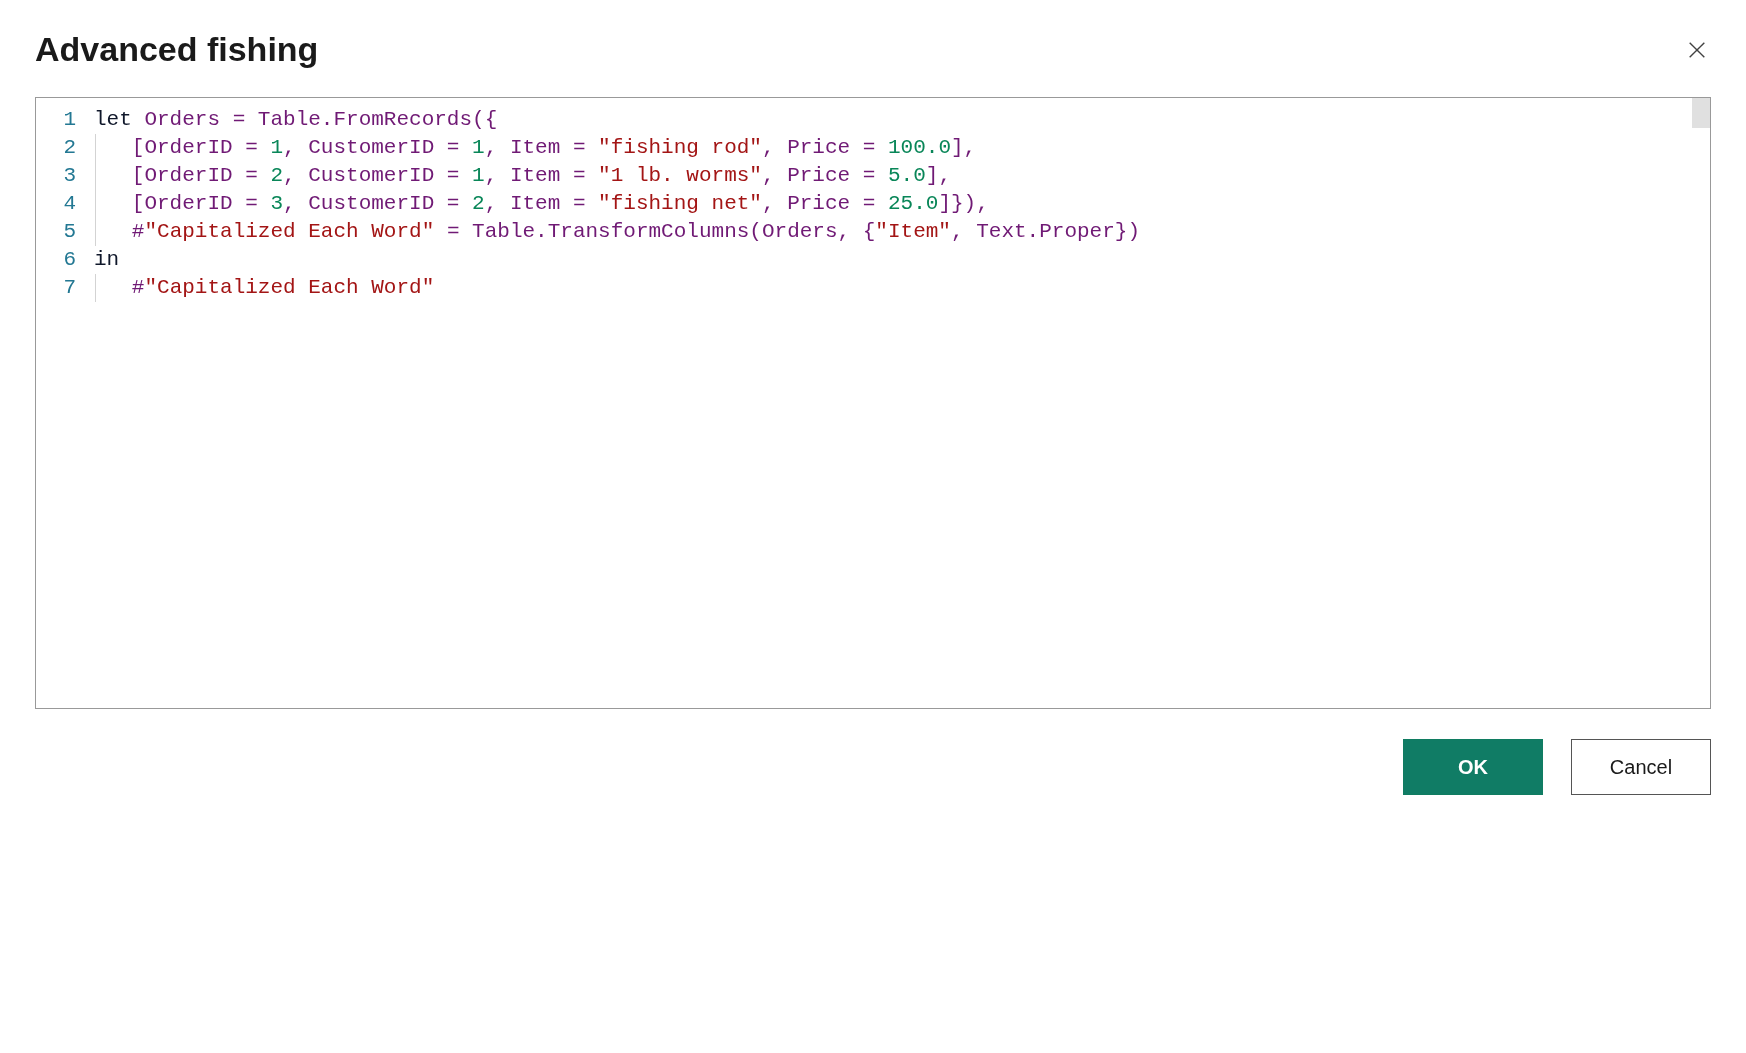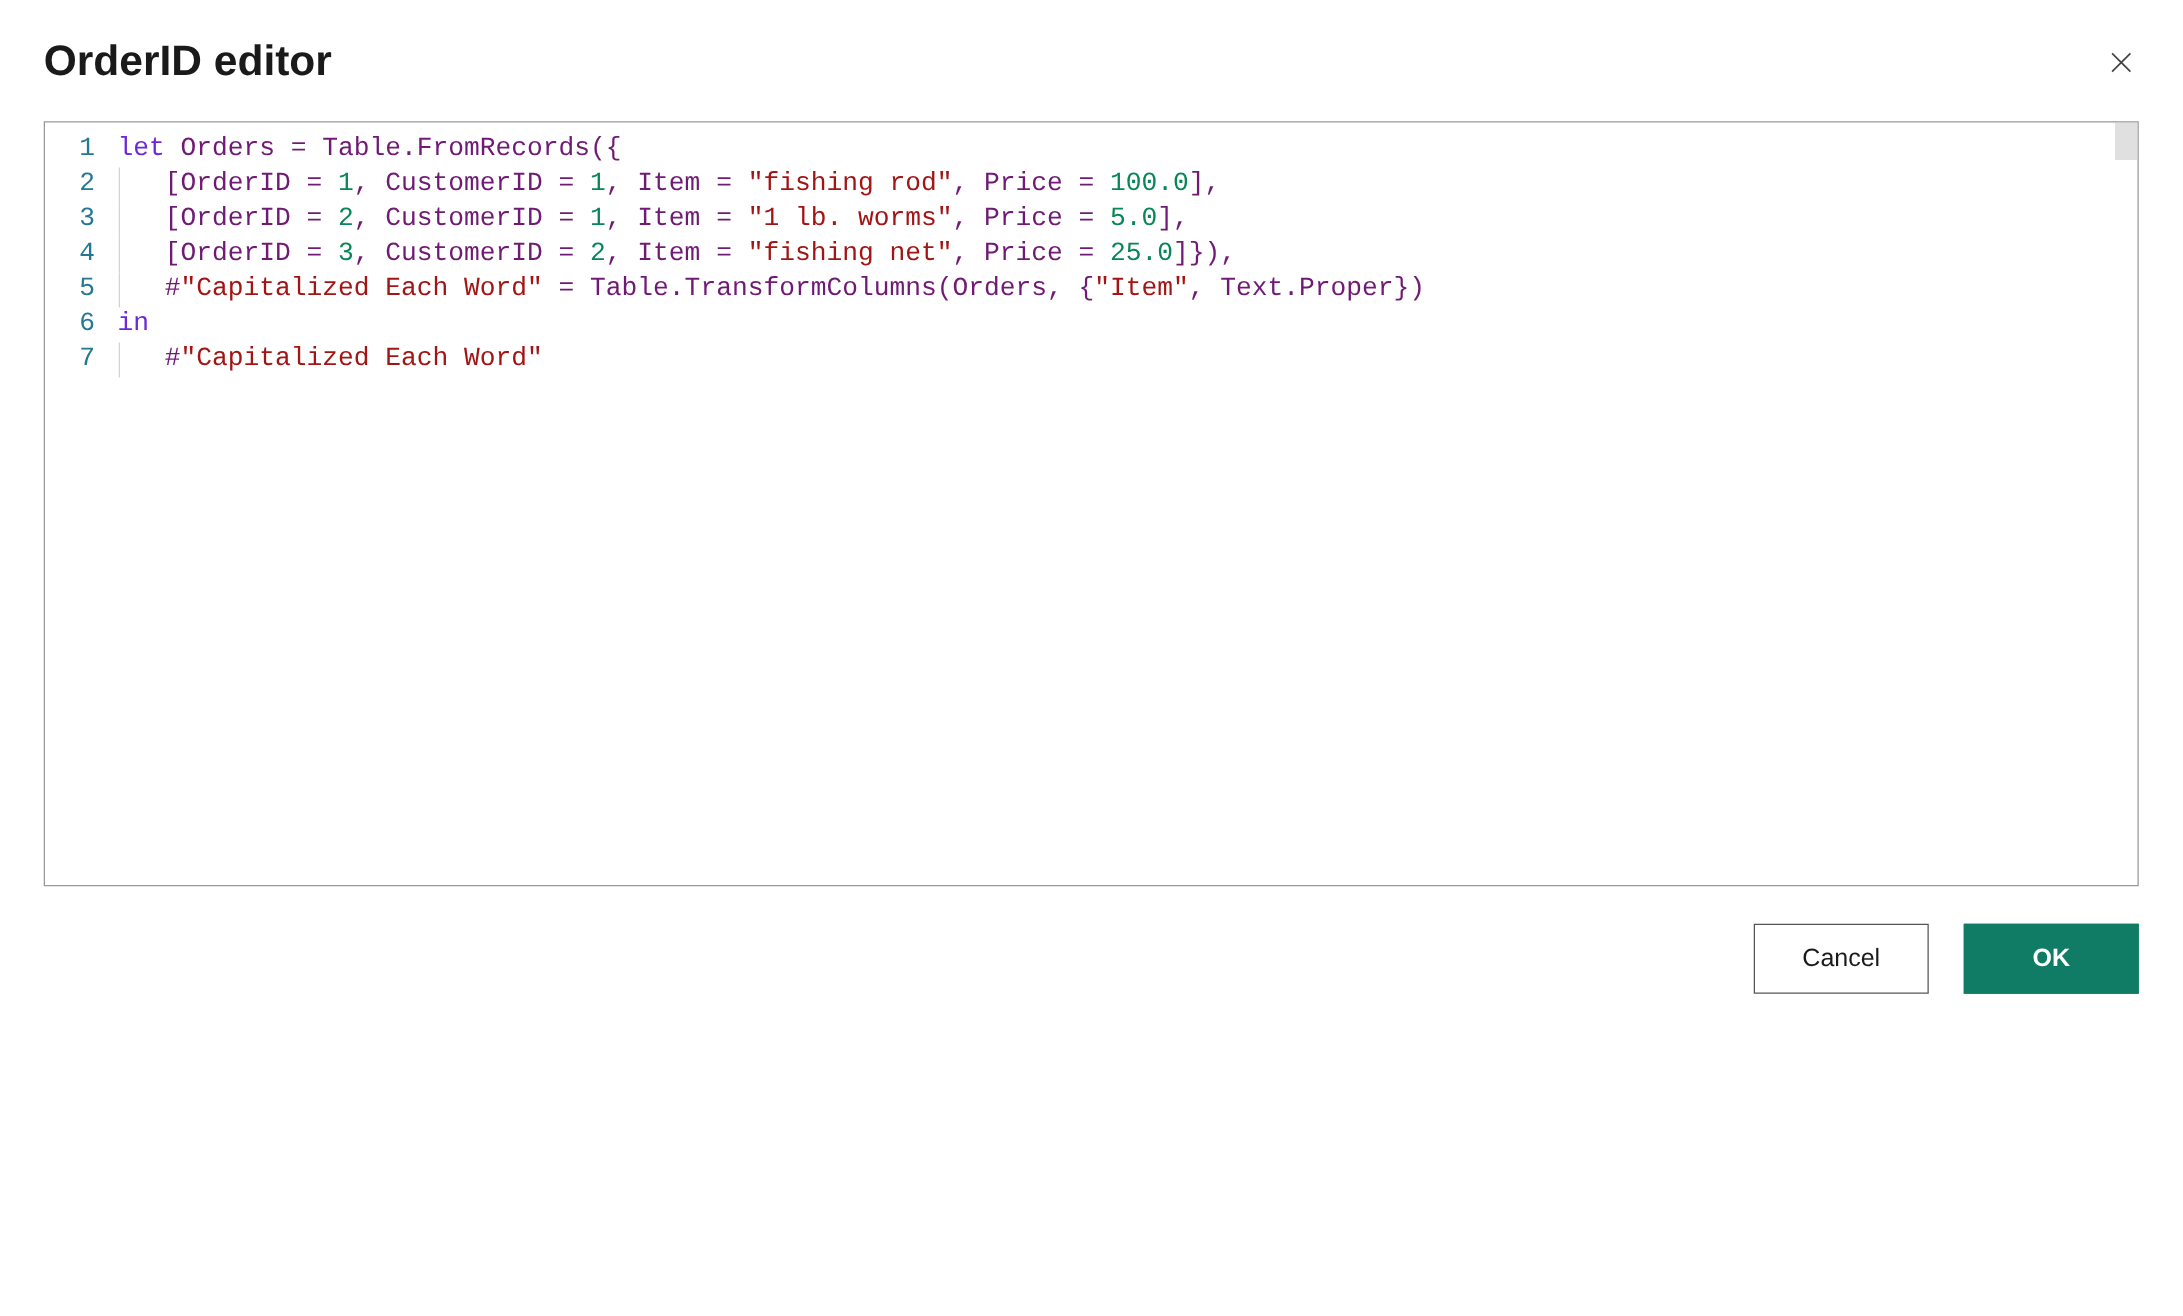--- a/index.html
+++ b/index.html
@@ -60,21 +60,21 @@
     }
     .code-line { height: 28px; }
     .indent-guide {
       display: inline-block;
       border-left: 1px solid #d3d3d3;
       height: 28px;
       vertical-align: top;
       margin-left: 1px;
       margin-right: -2px;
     }
-    .kw { color: #6d28d9; }
+    .kw { color: #0f172a; }
     .num { color: #098658; }
     .str { color: #a31515; }
     .ident { color: #701a75; }
     .scrollbar-stub {
       position: absolute;
       right: 0; top: 0;
       width: 18px;
       height: 30px;
       background: #c1c1c1;
       opacity: 0.5;
@@ -109,21 +109,21 @@
     .btn.primary { background: #0e7d60; }
     .btn.primary { background: #0c8268; }
     .btn.primary { background: #0f7e63; }
     .btn.primary { background: #0e7c60; }
     .btn.primary { background: #107c65; }
   </style>
 </head>
 <body>
 
 <div class="header">
-  <h1 class="title">OrderID editor</h1>
+  <h1 class="title">Advanced fishing</h1>
   <div class="close-btn">
     <svg viewBox="0 0 24 24" fill="none" stroke="currentColor" stroke-width="1.5">
       <line x1="4" y1="4" x2="20" y2="20"></line>
       <line x1="20" y1="4" x2="4" y2="20"></line>
     </svg>
   </div>
 </div>
 
 <div class="editor-frame">
   <div class="editor">
@@ -135,15 +135,15 @@
         <div class="ln">5</div>
         <div class="ln">6</div>
         <div class="ln">7</div>
       </div>
     <div class="code" id="code"><div class="code-line"><span class="kw">let</span><span class="ident"> Orders = Table.FromRecords({</span></div><div class="code-line"><span class="indent-guide"></span><span class="ident">   [OrderID = </span><span class="num">1</span><span class="ident">, CustomerID = </span><span class="num">1</span><span class="ident">, Item = </span><span class="str">"fishing rod"</span><span class="ident">, Price = </span><span class="num">100.0</span><span class="ident">],</span></div><div class="code-line"><span class="indent-guide"></span><span class="ident">   [OrderID = </span><span class="num">2</span><span class="ident">, CustomerID = </span><span class="num">1</span><span class="ident">, Item = </span><span class="str">"1 lb. worms"</span><span class="ident">, Price = </span><span class="num">5.0</span><span class="ident">],</span></div><div class="code-line"><span class="indent-guide"></span><span class="ident">   [OrderID = </span><span class="num">3</span><span class="ident">, CustomerID = </span><span class="num">2</span><span class="ident">, Item = </span><span class="str">"fishing net"</span><span class="ident">, Price = </span><span class="num">25.0</span><span class="ident">]}),</span></div><div class="code-line"><span class="indent-guide"></span><span class="ident">   #</span><span class="str">"Capitalized Each Word"</span><span class="ident"> = Table.TransformColumns(Orders, {</span><span class="str">"Item"</span><span class="ident">, Text.Proper})</span></div><div class="code-line"><span class="kw">in</span></div><div class="code-line"><span class="indent-guide"></span><span class="ident">   #</span><span class="str">"Capitalized Each Word"</span></div></div>
   </div>
   <div class="scrollbar-stub"></div>
 </div>
 
 <div class="footer">
+  <button class="btn primary">OK</button>
   <button class="btn">Cancel</button>
-  <button class="btn primary">OK</button>
 </div>
 
 </body></html>

